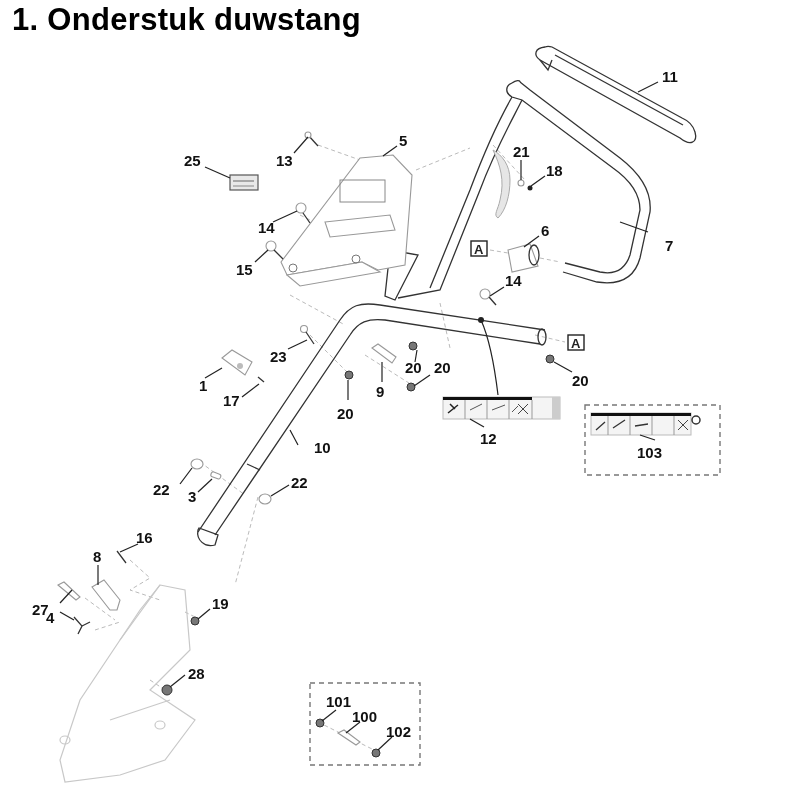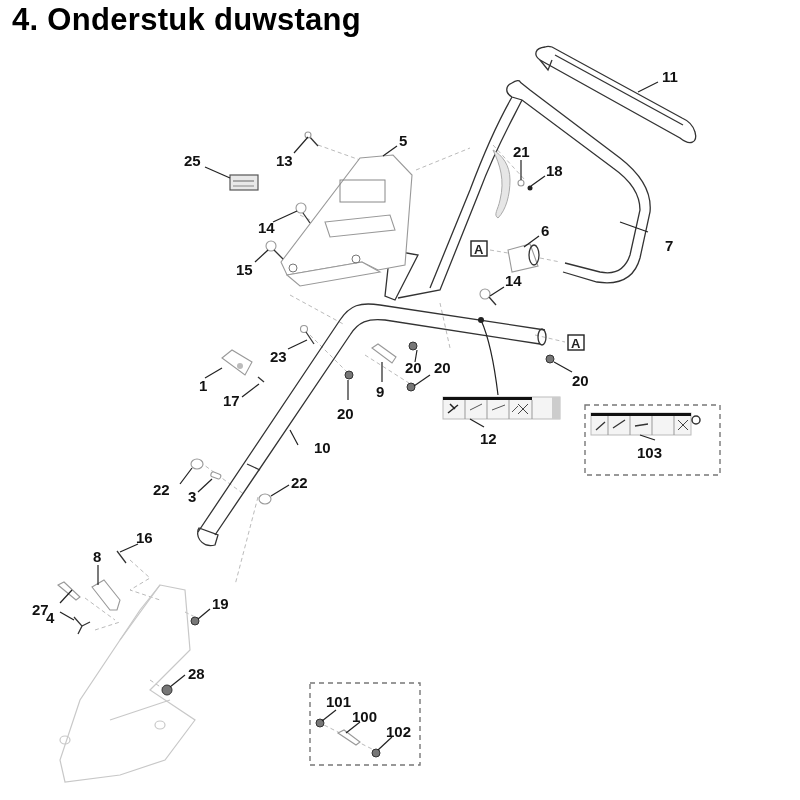--- a/index.html
+++ b/index.html
@@ -13,21 +13,21 @@
   .leader { stroke:#222; stroke-width:1.2; fill:none; }
   .dash { stroke:#bbb; stroke-width:1; stroke-dasharray:4 3; fill:none; }
   .box { fill:none; stroke:#777; stroke-width:1.4; stroke-dasharray:5 4; }
   .nut { fill:#777; stroke:#333; stroke-width:1; }
   .ref-box { fill:#fff; stroke:#222; stroke-width:1.4; }
   .ref-text { font-family:"Liberation Sans", sans-serif; font-weight:bold; font-size:13px; fill:#222; }
 </style>
 </head>
 <body>
 
-<div class="title">4. Onderstuk duwstang</div>
+<div class="title">1. Onderstuk duwstang</div>
 
 <svg class="diagram" width="800" height="800" viewBox="0 0 800 800">
 
   <g>
     <line class="dash" x1="318" y1="145" x2="360" y2="160"></line>
     <line class="dash" x1="416" y1="170" x2="470" y2="148"></line>
     <line class="dash" x1="300" y1="215" x2="360" y2="245"></line>
     <line class="dash" x1="290" y1="295" x2="345" y2="325"></line>
     <line class="dash" x1="493" y1="145" x2="525" y2="180"></line>
     <line class="dash" x1="490" y1="250" x2="520" y2="255"></line>

